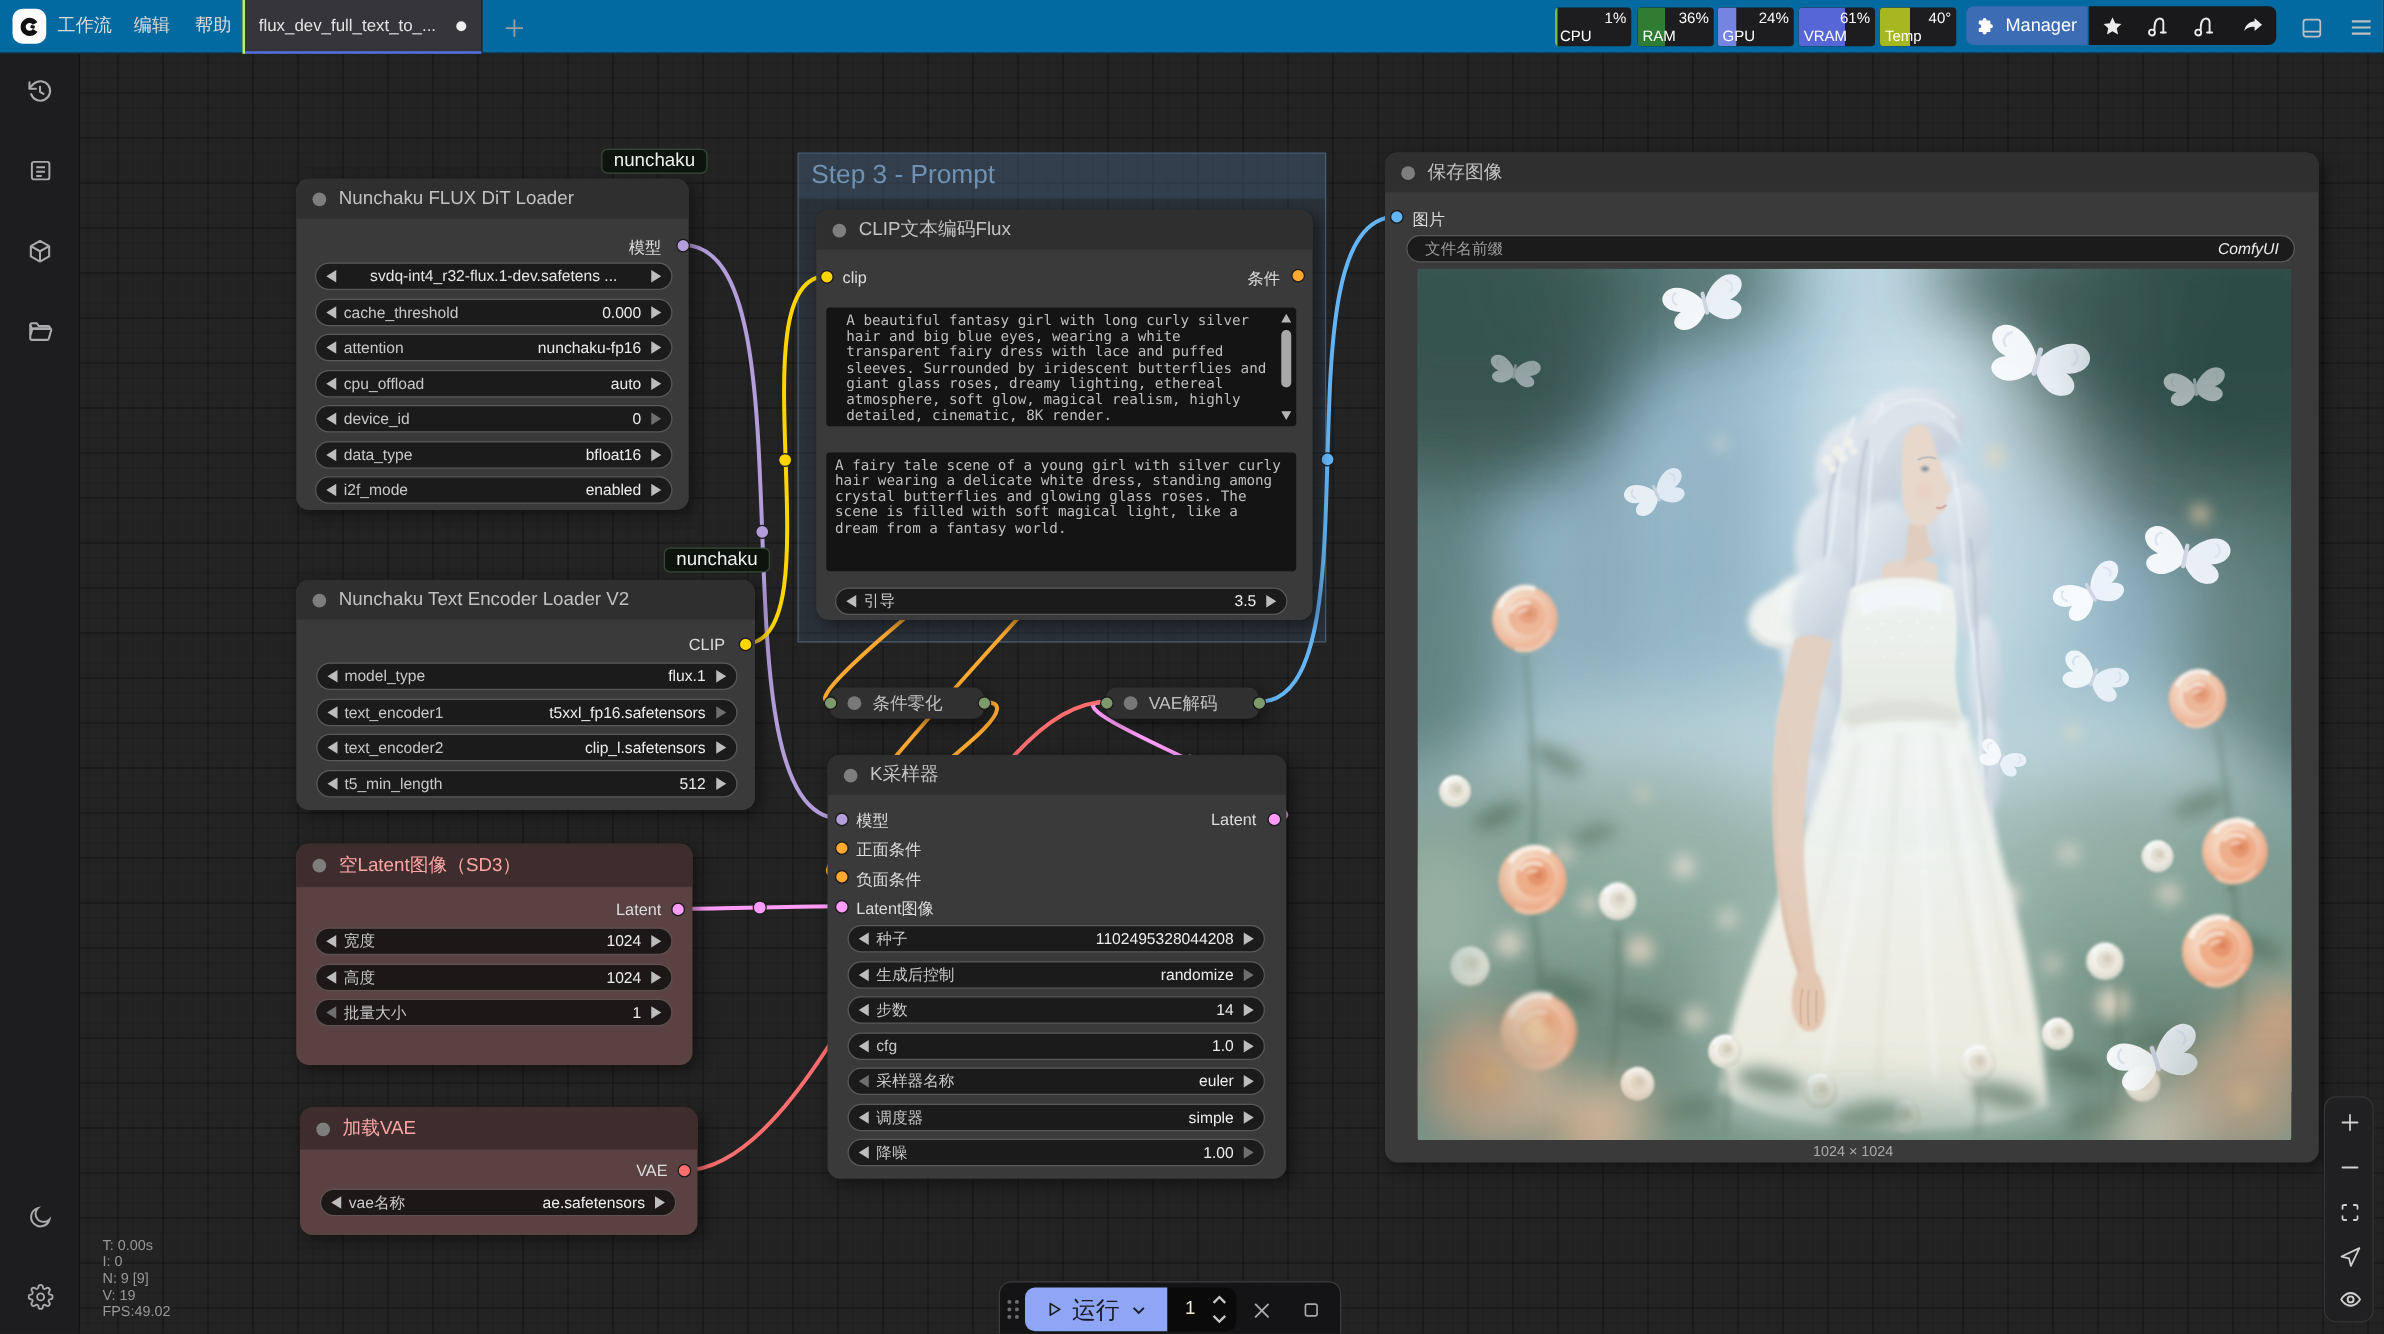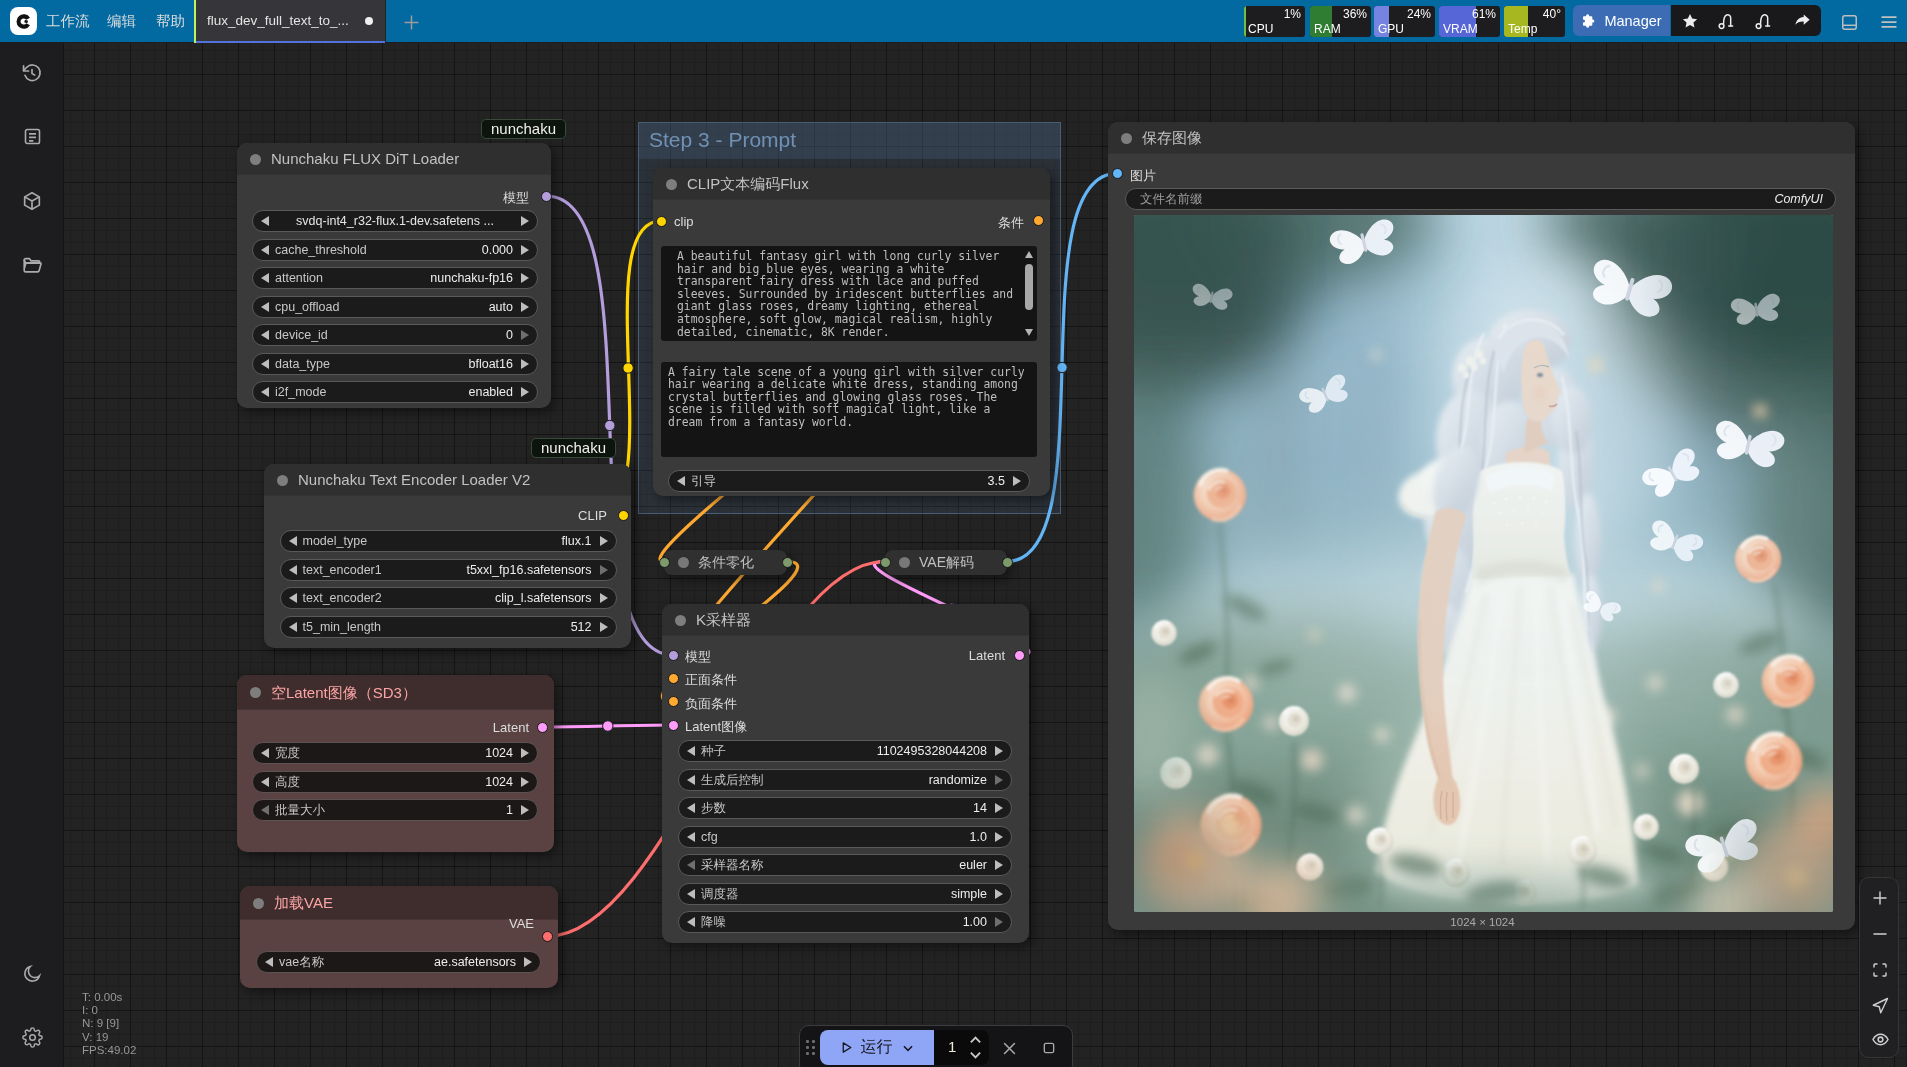--- a/index.html
+++ b/index.html
@@ -114,21 +114,21 @@
   .widget.textw .w-value { right:12px;font-style:italic; }
 
   
   .statusline { position:absolute; left:82px; top:991px; z-index:20; color:#989898; font-size:11.5px; line-height:13.2px; }
   .runbar { position:absolute; left:799px; top:1025px; width:274px; height:50px; background:#141416;
     border:1px solid #3c3c40; border-radius:10px; z-index:30; }
   .drag-dots { position:absolute; left:6px; top:14px; width:10px; height:16px; }
   .drag-dots i { position:absolute; width:2.5px; height:2.5px; border-radius:50%; background:#6f6f6f; }
   .run-btn { position:absolute; left:20px; top:4px; width:114px; height:35px; background:#8fa5f6;
     border-radius:8px 0 0 8px; color:#17171f; display:flex; align-items:center; justify-content:center;
-    gap:8px; font-size:16px; cursor:pointer; }
+    gap:8px; font-size:19px; cursor:pointer; }
   .count-box { position:absolute; left:134px; top:4px; width:55px; height:35px; background:#0a0a0b;
     border-radius:0 8px 8px 0; color:#f2ead8; }
   .count-box .cnum { position:absolute; left:14px; top:0; line-height:34px; font-size:15px; }
   .xbtn,.sqbtn { position:absolute; top:9px; width:26px; height:26px; display:flex; align-items:center;
     justify-content:center; color:#a9a9a9; cursor:pointer; }
   .zoombar { position:absolute; left:1859px; top:877px; width:40px; height:181px; background:#202022;
     border:1px solid #353538; border-radius:10px; z-index:30; }
   .zoombar .zbtn { position:absolute; left:0; width:40px; height:36px; display:flex; align-items:center;
     justify-content:center; color:#cfcfcf; cursor:pointer; }
 </style>
@@ -348,21 +348,21 @@
             <span class="arr r"></span>
       </div>
       <div class="widget" style="left:15px; top:238px; width:286px;">
         <span class="arr l"></span>
             <span class="w-label">i2f_mode</span>
         <span class="w-value">enabled</span>
             <span class="arr r"></span>
       </div>
     </div>
 
-    <div class="node" style="left:237px; top:464px; width:367px; height:184px;margin-left:27px;">
+    <div class="node" style="left:237px; top:464px; width:367px; height:184px;">
       <div class="node-header">
         <span class="node-hdot"></span>
         <span class="node-title">Nunchaku Text Encoder Loader V2</span>
       </div>
       <span class="slot-label right" style="right:24px; top:44px;">CLIP</span>
       <span class="port" style="left:353.5px; top:45.5px; background:#FFD500;"></span>
       <div class="widget" style="left:15.5px; top:66px; width:337px;">
         <span class="arr l"></span>
             <span class="w-label">model_type</span>
         <span class="w-value">flux.1</span>
@@ -413,21 +413,21 @@
         <span class="w-value">1</span>
             <span class="arr r"></span>
       </div>
     </div>
 
     <div class="node maroon" style="left:240px; top:886px; width:318px; height:102px;">
       <div class="node-header" style="height:34px;">
         <span class="node-hdot" style="top:11.5px;"></span>
         <span class="node-title" style="line-height:34px;">加载VAE</span>
       </div>
-      <span class="slot-label right" style="right:24px; top:30px;">VAE</span>
+      <span class="slot-label right" style="right:24px; top:43px;">VAE</span>
       <span class="port" style="left:302px; top:44.5px; background:#FF6E6E;"></span>
       <div class="widget" style="left:16px; top:65px; width:285px;">
         <span class="arr l"></span>
             <span class="w-label">vae名称</span>
         <span class="w-value">ae.safetensors</span>
             <span class="arr r"></span>
       </div>
     </div>
 
     <div class="node" style="left:653px; top:168px; width:397px; height:328px;">

